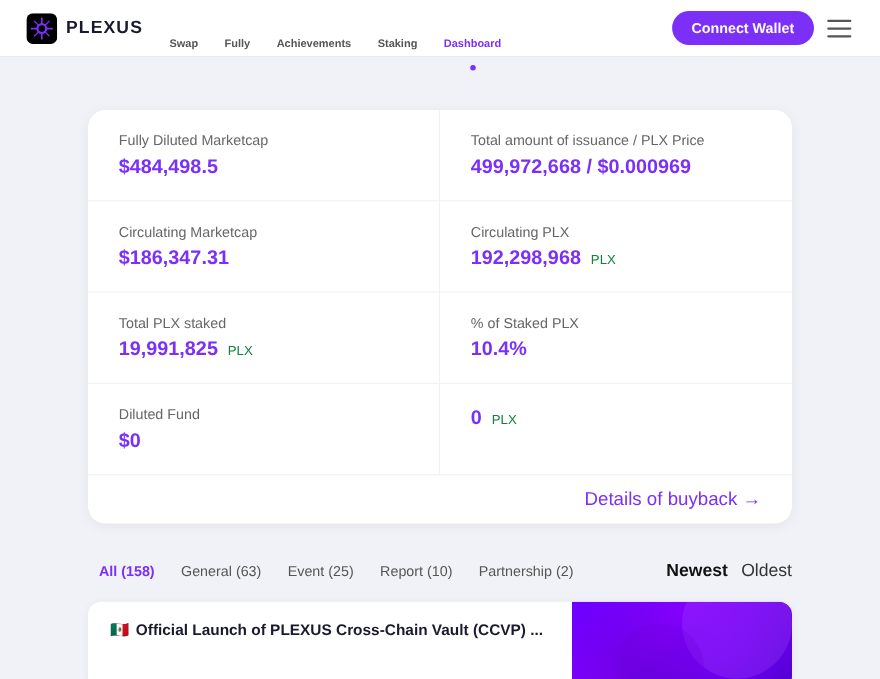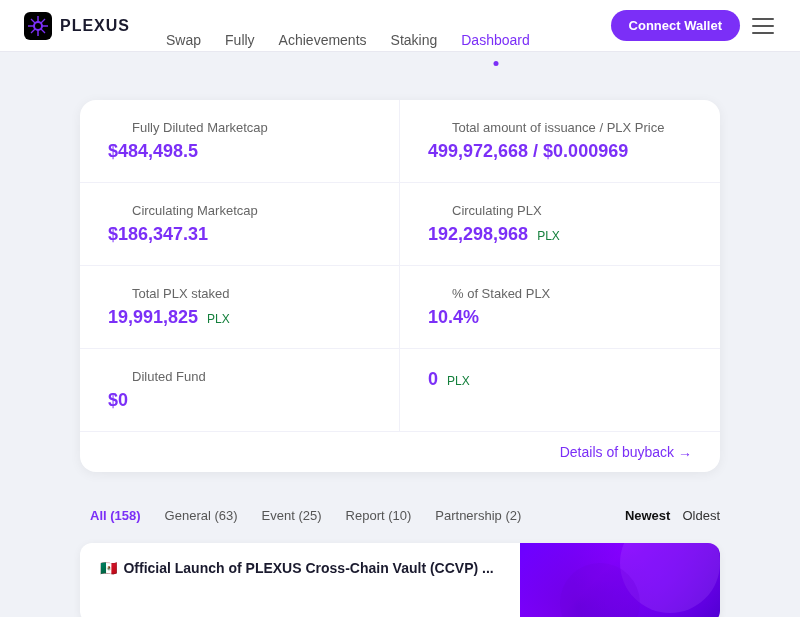--- a/index.html
+++ b/index.html
@@ -19,43 +19,43 @@
       height: 52px;
       border-bottom: 1px solid #e8e8f0;
       position: sticky;
       top: 0;
       z-index: 100;
     }
     .logo {
       display: flex;
       align-items: center;
       gap: 8px;
-      margin-right: 36px;
+      margin-right: 24px;
       text-decoration: none;
     }
     .logo-icon {
       width: 28px;
       height: 28px;
     }
     .logo-text {
       font-weight: 700;
       font-size: 16px;
       color: #1a1a2e;
       letter-spacing: 1px;
     }
     .nav {
       display: flex;
       gap: 24px;
       flex: 1;
     }
     .nav-item {
-      font-size: 14px;
+      font-size: 10px;
       color: #555;
       text-decoration: none;
-      font-weight: 400;
+      font-weight: 700;
       cursor: pointer;
       position: relative;
       margin-top: 29px;
     }
     .nav-item.active {
       color: #7b2ff7;
     }
     .nav-item.active::after {
       content: '';
       position: absolute;
@@ -129,41 +129,40 @@
       border-right: none;
     }
     .stat-cell:nth-last-child(-n+2) {
       border-bottom: none;
     }
     .stat-label {
       font-size: 13px;
       color: #666;
       margin-bottom: 6px;
       font-weight: 400;
-      margin-left: 24px;
     }
     .stat-value {
       font-size: 18px;
       font-weight: 700;
       color: #7b2ff7;
     }
     .stat-value .unit {
       font-size: 12px;
       font-weight: 500;
       color: #15803d;
       margin-left: 4px;
     }
     .buyback-link-row {
       padding: 12px 28px;
       text-align: right;
       border-top: 1px solid #f0f0f8;
     }
     .buyback-link {
       color: #7b2ff7;
-      font-size: 14px;
+      font-size: 17px;
       text-decoration: none;
       cursor: pointer;
     }
 
     
     .filter-row {
       display: flex;
       align-items: center;
       justify-content: space-between;
       margin-bottom: 16px;
@@ -186,21 +185,21 @@
     }
     .filter-tab.active {
       color: #7b2ff7;
       font-weight: 600;
     }
     .sort-group {
       display: flex;
       gap: 12px;
     }
     .sort-btn {
-      font-size: 13px;
+      font-size: 16px;
       color: #333;
       cursor: pointer;
       background: none;
       border: none;
       font-weight: 500;
     }
     .sort-btn.active {
       font-weight: 700;
       color: #111;
     }

